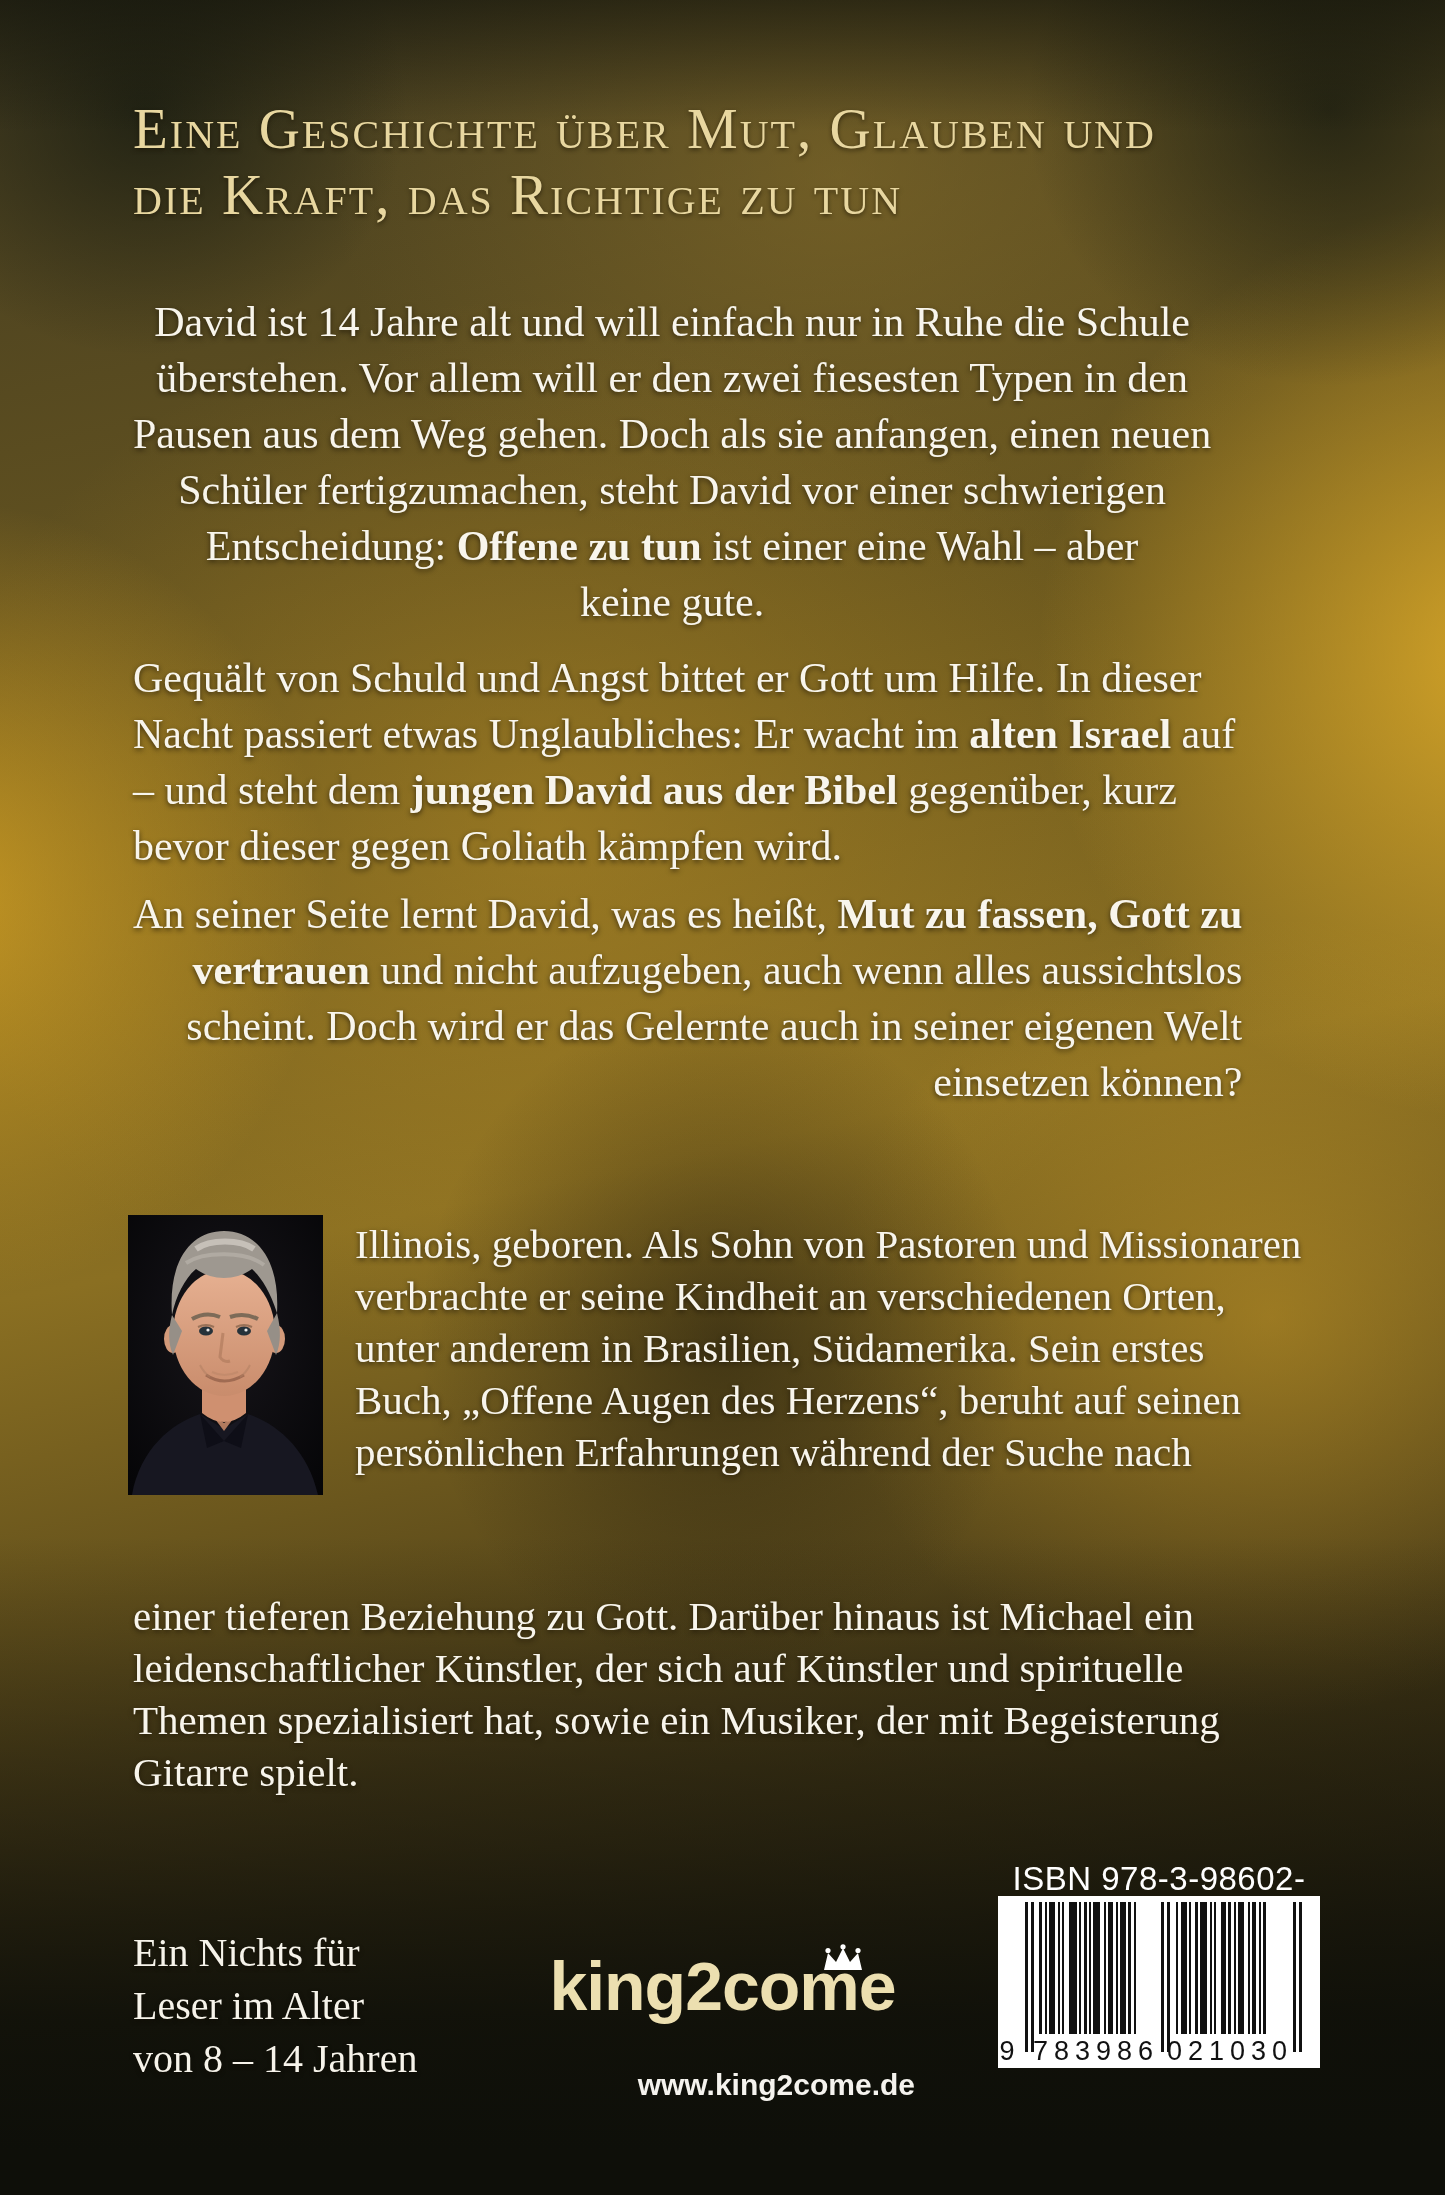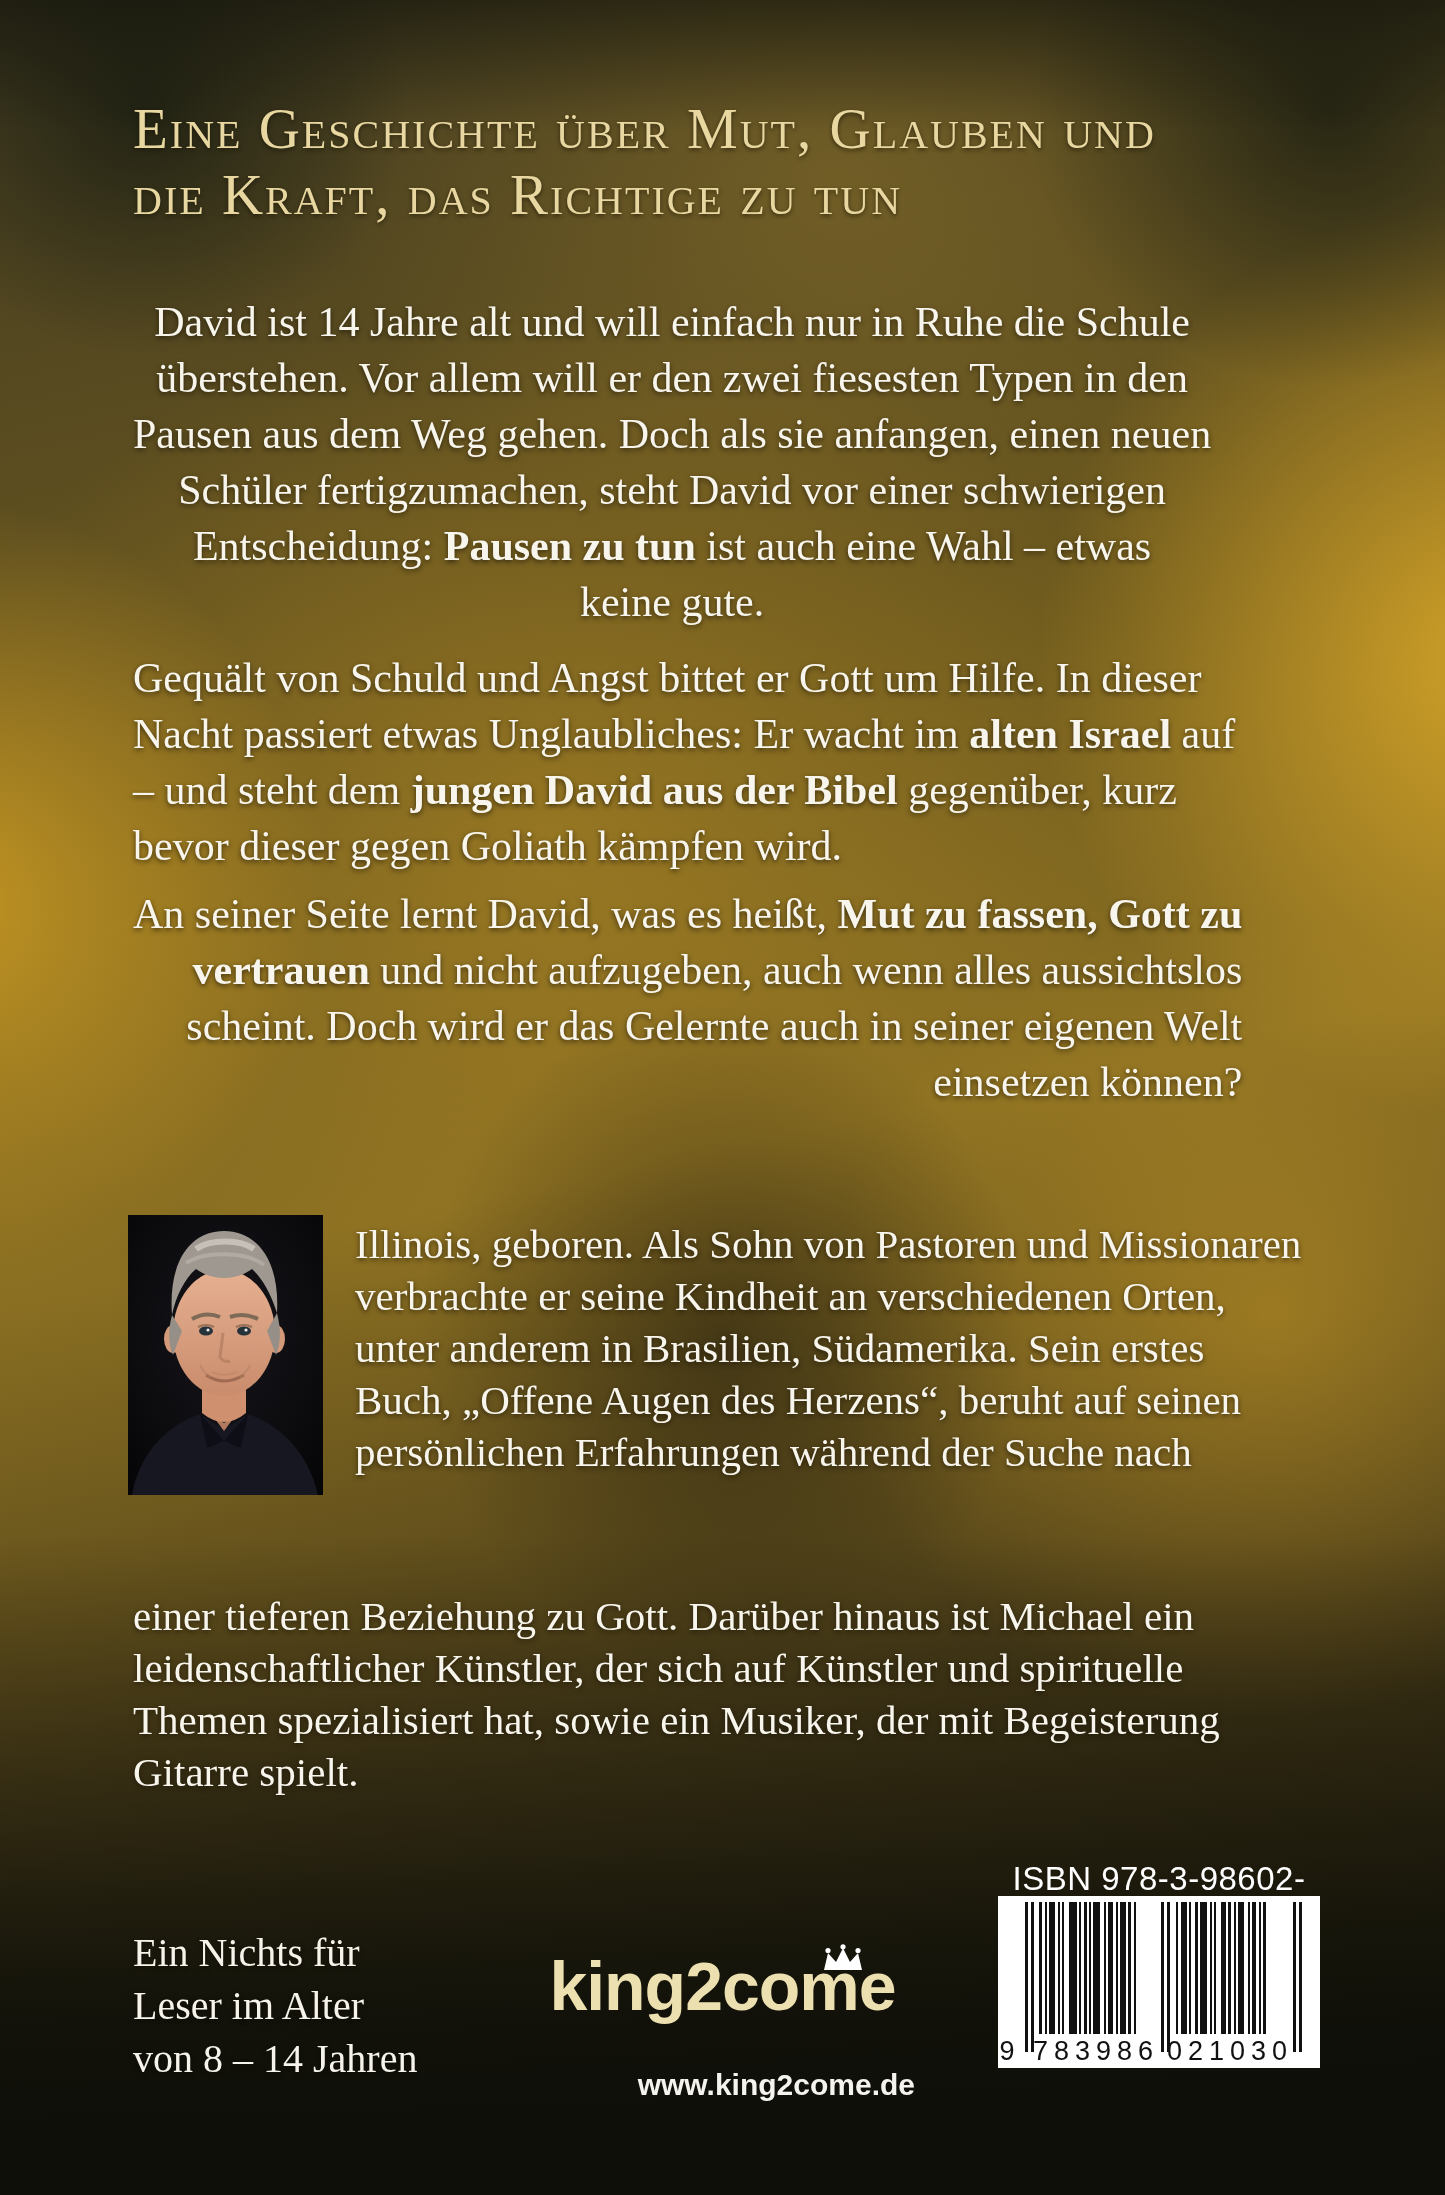--- a/index.html
+++ b/index.html
@@ -69,21 +69,21 @@
   <div class="abs tagline">
       <div class="line"><span>Eine Geschichte über Mut, Glauben und</span></div>
       <div class="line"><span>die Kraft, das Richtige zu tun</span></div>
     </div>
 
   <div class="abs para p1">
       <div class="line"><span>David ist 14 Jahre alt und will einfach nur in Ruhe die Schule</span></div>
       <div class="line"><span>überstehen. Vor allem will er den zwei fiesesten Typen in den</span></div>
       <div class="line"><span>Pausen aus dem Weg gehen. Doch als sie anfangen, einen neuen</span></div>
       <div class="line"><span>Schüler fertigzumachen, steht David vor einer schwierigen</span></div>
-      <div class="line"><span>Entscheidung: </span><span class="b">Pausen zu tun</span><span> ist auch eine Wahl – etwas</span></div>
+      <div class="line"><span>Entscheidung: </span><span class="b">Offene zu tun</span><span> ist einer eine Wahl – aber</span></div>
       <div class="line"><span>keine gute.</span></div>
     </div>
   <div class="abs para p2">
       <div class="line"><span>Gequält von Schuld und Angst bittet er Gott um Hilfe. In dieser</span></div>
       <div class="line"><span>Nacht passiert etwas Unglaubliches: Er wacht im </span><span class="b">alten Israel</span><span> auf</span></div>
       <div class="line"><span>– und steht dem </span><span class="b">jungen David aus der Bibel</span><span> gegenüber, kurz</span></div>
       <div class="line"><span>bevor dieser gegen Goliath kämpfen wird.</span></div>
     </div>
   <div class="abs para p3">
       <div class="line"><span>An seiner Seite lernt David, was es heißt, </span><span class="b">Mut zu fassen, Gott zu</span></div>

